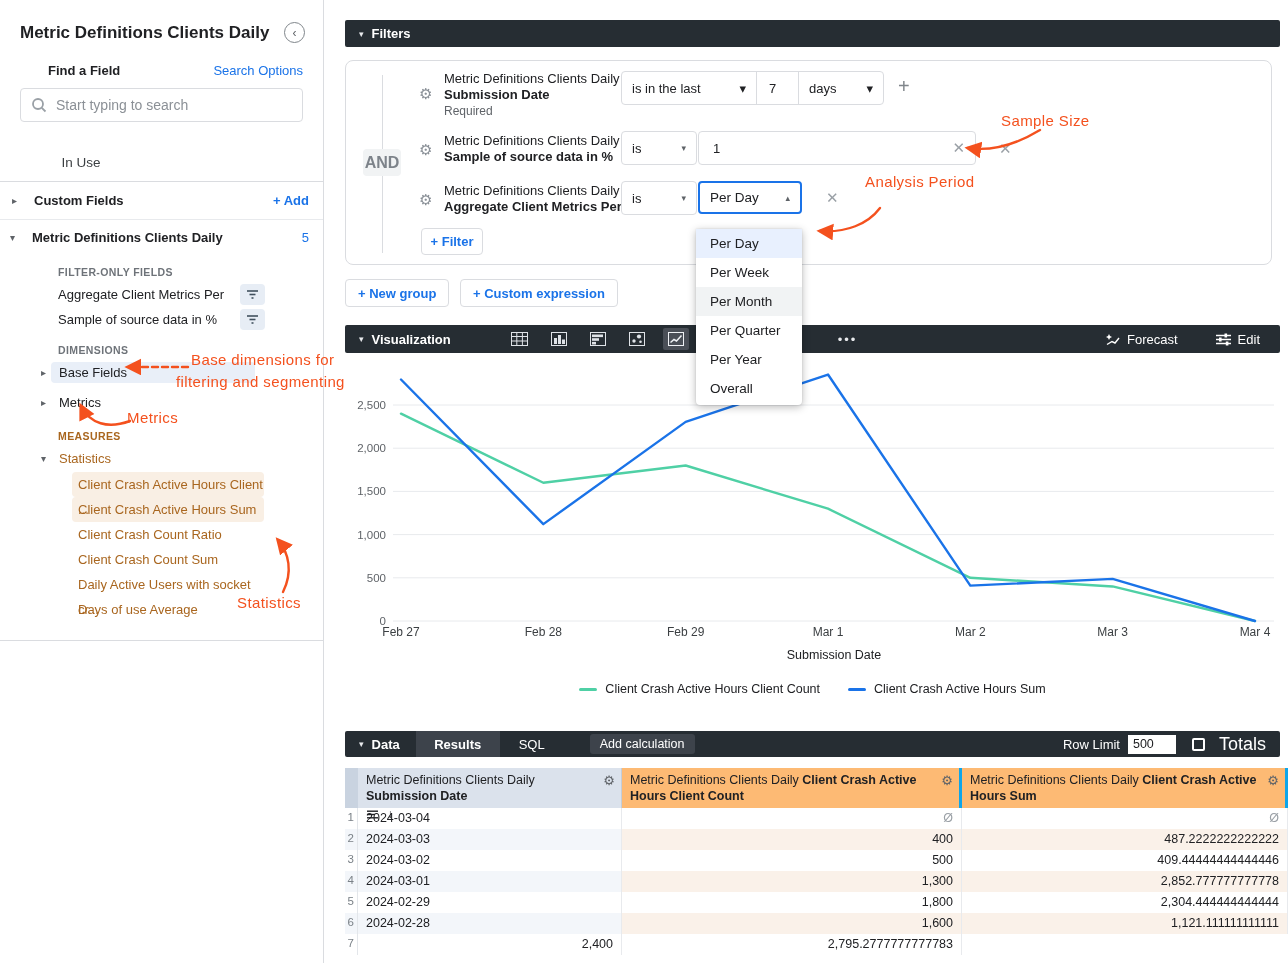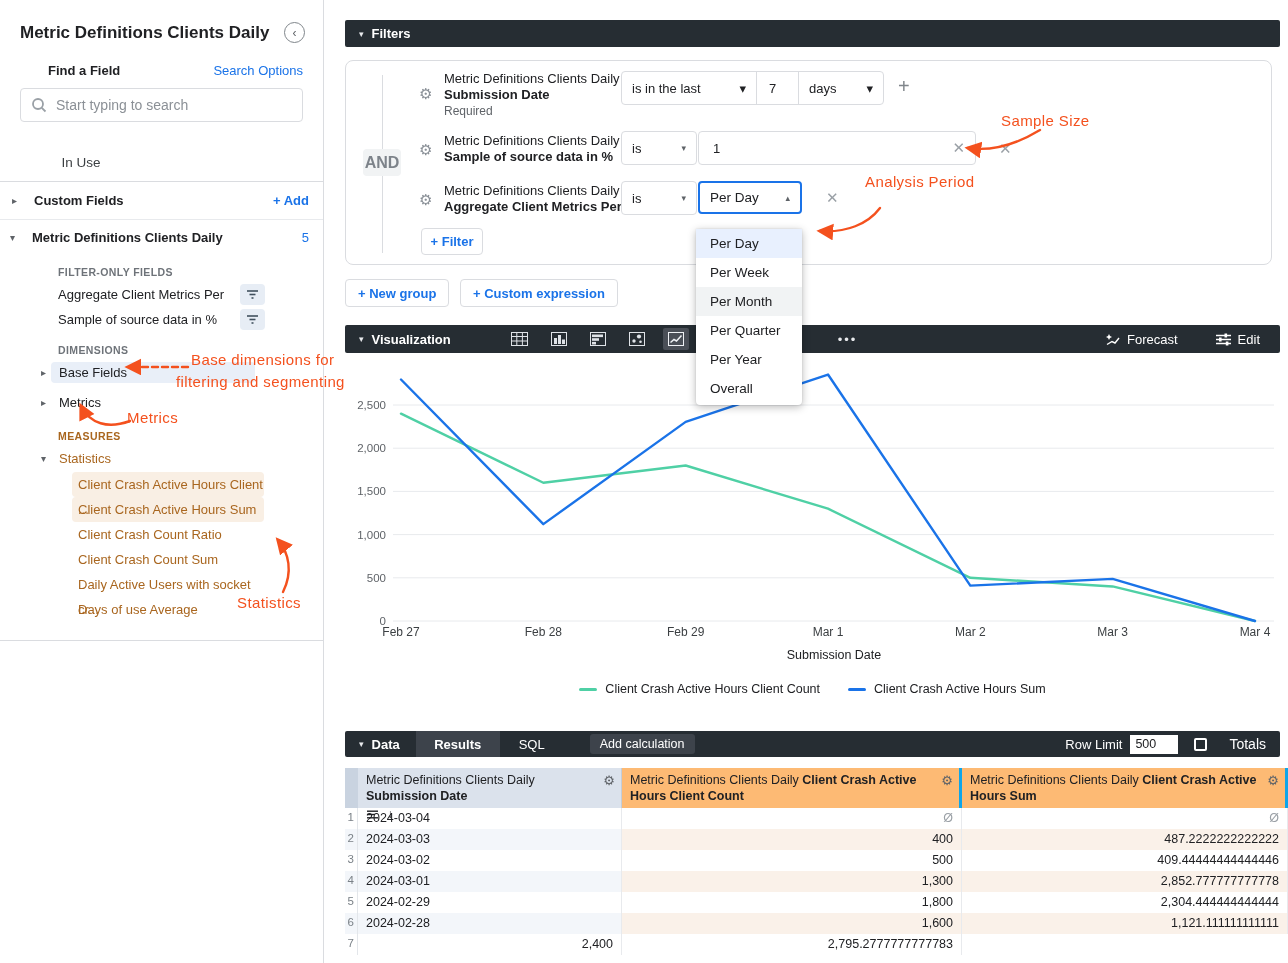--- a/index.html
+++ b/index.html
@@ -97,21 +97,21 @@
 
   
   #data-bar { top:731px; height:26px; }
   .d-tab { height:26px; display:flex; align-items:center; justify-content:center; font-size:13px; cursor:pointer; }
   .d-tab.results { width:84px; background:#3d434b; font-weight:bold; margin-left:16px; }
   .d-tab.sql { width:64px; }
   #add-calc { margin-left:26px; height:20px; padding:0 10px; background:#3d434b; border-radius:3px; font-size:12.5px; display:flex; align-items:center; cursor:pointer; }
   .rl-label { margin-left:auto; font-size:13px; }
   #row-limit { width:48px; height:19px; margin-left:8px; border:none; font-size:12.5px; padding-left:5px; font-family:"Liberation Sans",sans-serif; color:#202124; }
   .totals-box { width:13px; height:13px; border:2.5px solid #fff; border-radius:2px; margin-left:16px; cursor:pointer; }
-  .totals-lbl { font-size:14px; margin-left:22px; margin-right:14px; }
+  .totals-lbl { font-size:18px; margin-left:14px; margin-right:14px; }
 
   
   #table { position:absolute; left:345px; top:768px; width:943px; }
   .t-hrow, .t-row { display:grid; grid-template-columns:13px 264px 340px 326px; }
   .t-hcell { font-size:12.5px; line-height:16px; padding:4px 26px 4px 8px; position:relative; color:#202124; height:40px; }
   .t-hcell .hb { font-weight:bold; }
   .t-hcell .gear { position:absolute; right:6px; top:5px; color:#5f6368; font-size:13px; cursor:pointer; }
   .h-gutter { background:#c9d3e0; }
   .h-dim { background:#dbe2ec; border-right:1px solid #c3cdd9; }
   .h-meas { background:#fdba74; border-right:3px solid #0ea5e9; }

